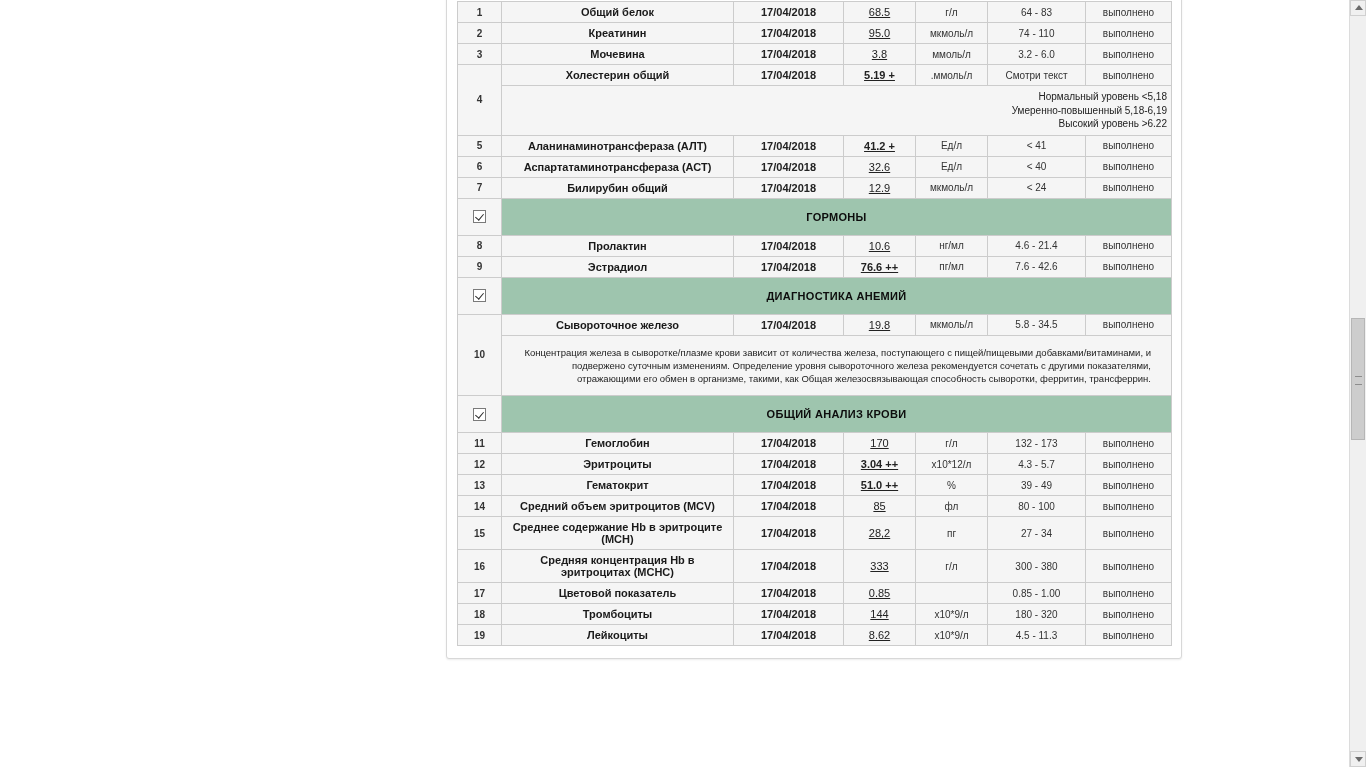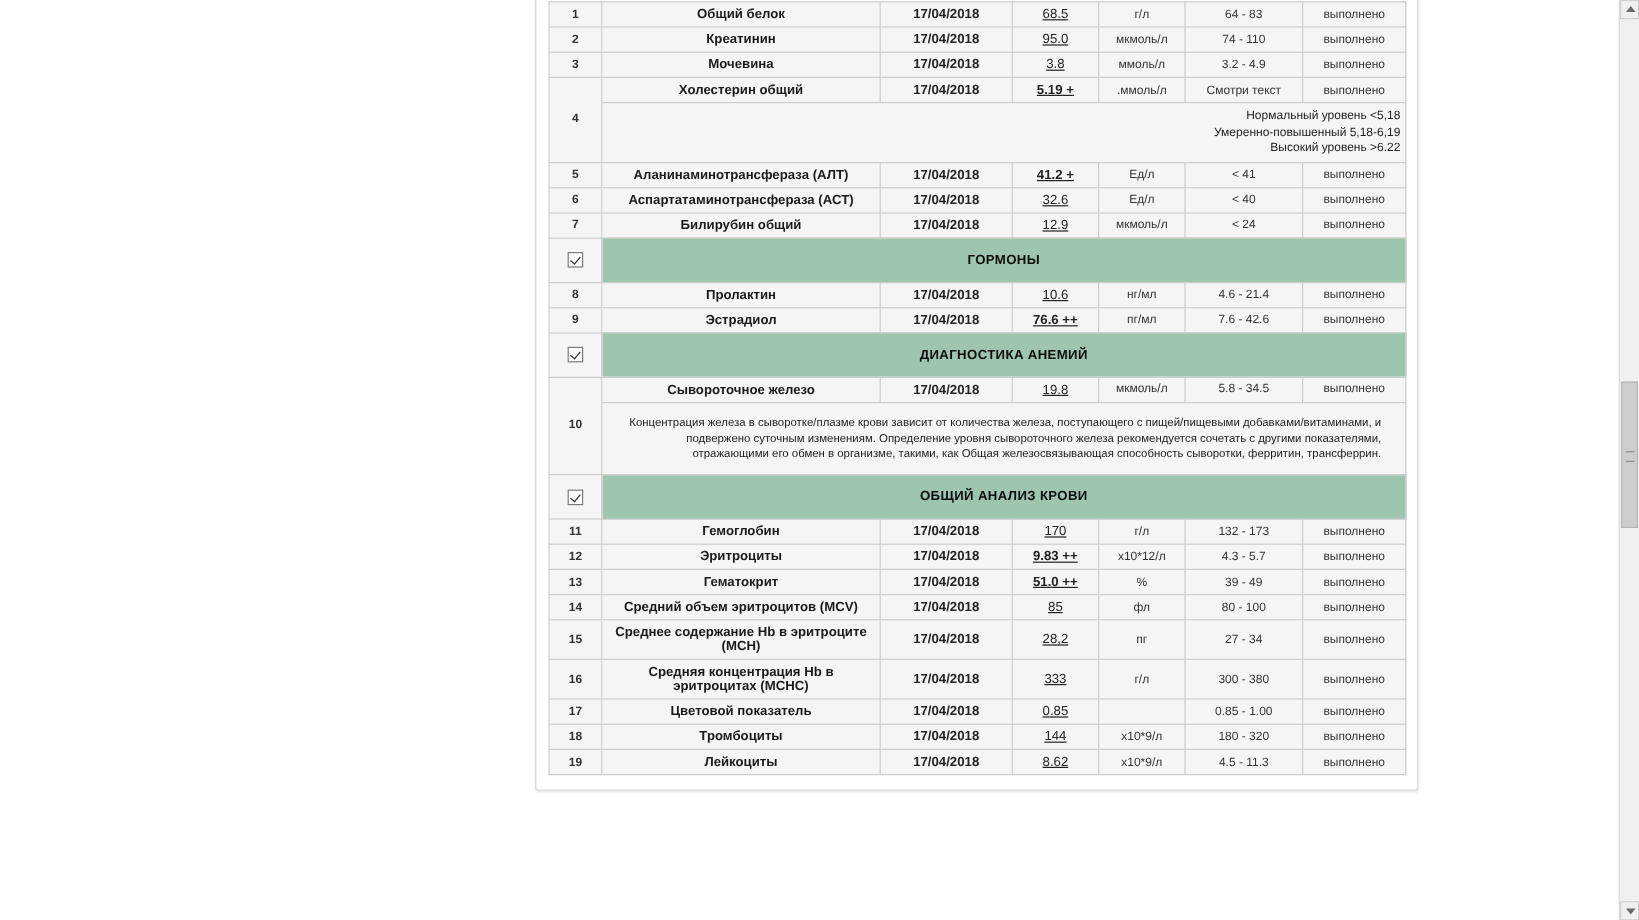--- a/index.html
+++ b/index.html
@@ -243,21 +243,21 @@
             <td class="unit">мкмоль/л</td>
             <td class="ref">74 - 110</td>
             <td class="status">выполнено</td>
           </tr>
           <tr>
             <td class="num">3</td>
             <td class="name">Мочевина</td>
             <td class="date">17/04/2018</td>
             <td class="val">3.8</td>
             <td class="unit">ммоль/л</td>
-            <td class="ref">3.2 - 4.9</td>
+            <td class="ref">3.2 - 6.0</td>
             <td class="status">выполнено</td>
           </tr>
           <tr>
             <td class="num" rowspan="2">4</td>
             <td class="name">Холестерин общий</td>
             <td class="date">17/04/2018</td>
             <td class="val flag">5.19 +</td>
             <td class="unit">.ммоль/л</td>
             <td class="ref">Смотри текст</td>
             <td class="status">выполнено</td>
@@ -340,21 +340,21 @@
             <td class="date">17/04/2018</td>
             <td class="val">170</td>
             <td class="unit">г/л</td>
             <td class="ref">132 - 173</td>
             <td class="status">выполнено</td>
           </tr>
           <tr>
             <td class="num">12</td>
             <td class="name">Эритроциты</td>
             <td class="date">17/04/2018</td>
-            <td class="val flag">9.83 ++</td>
+            <td class="val flag">3.04 ++</td>
             <td class="unit">x10*12/л</td>
             <td class="ref">4.3 - 5.7</td>
             <td class="status">выполнено</td>
           </tr>
           <tr>
             <td class="num">13</td>
             <td class="name">Гематокрит</td>
             <td class="date">17/04/2018</td>
             <td class="val flag">51.0 ++</td>
             <td class="unit">%</td>

